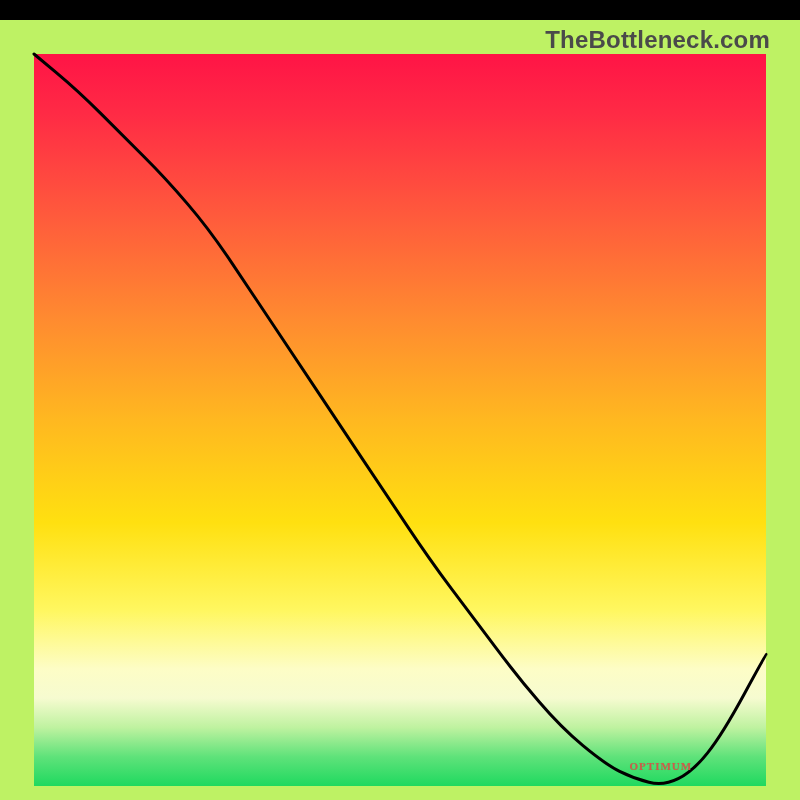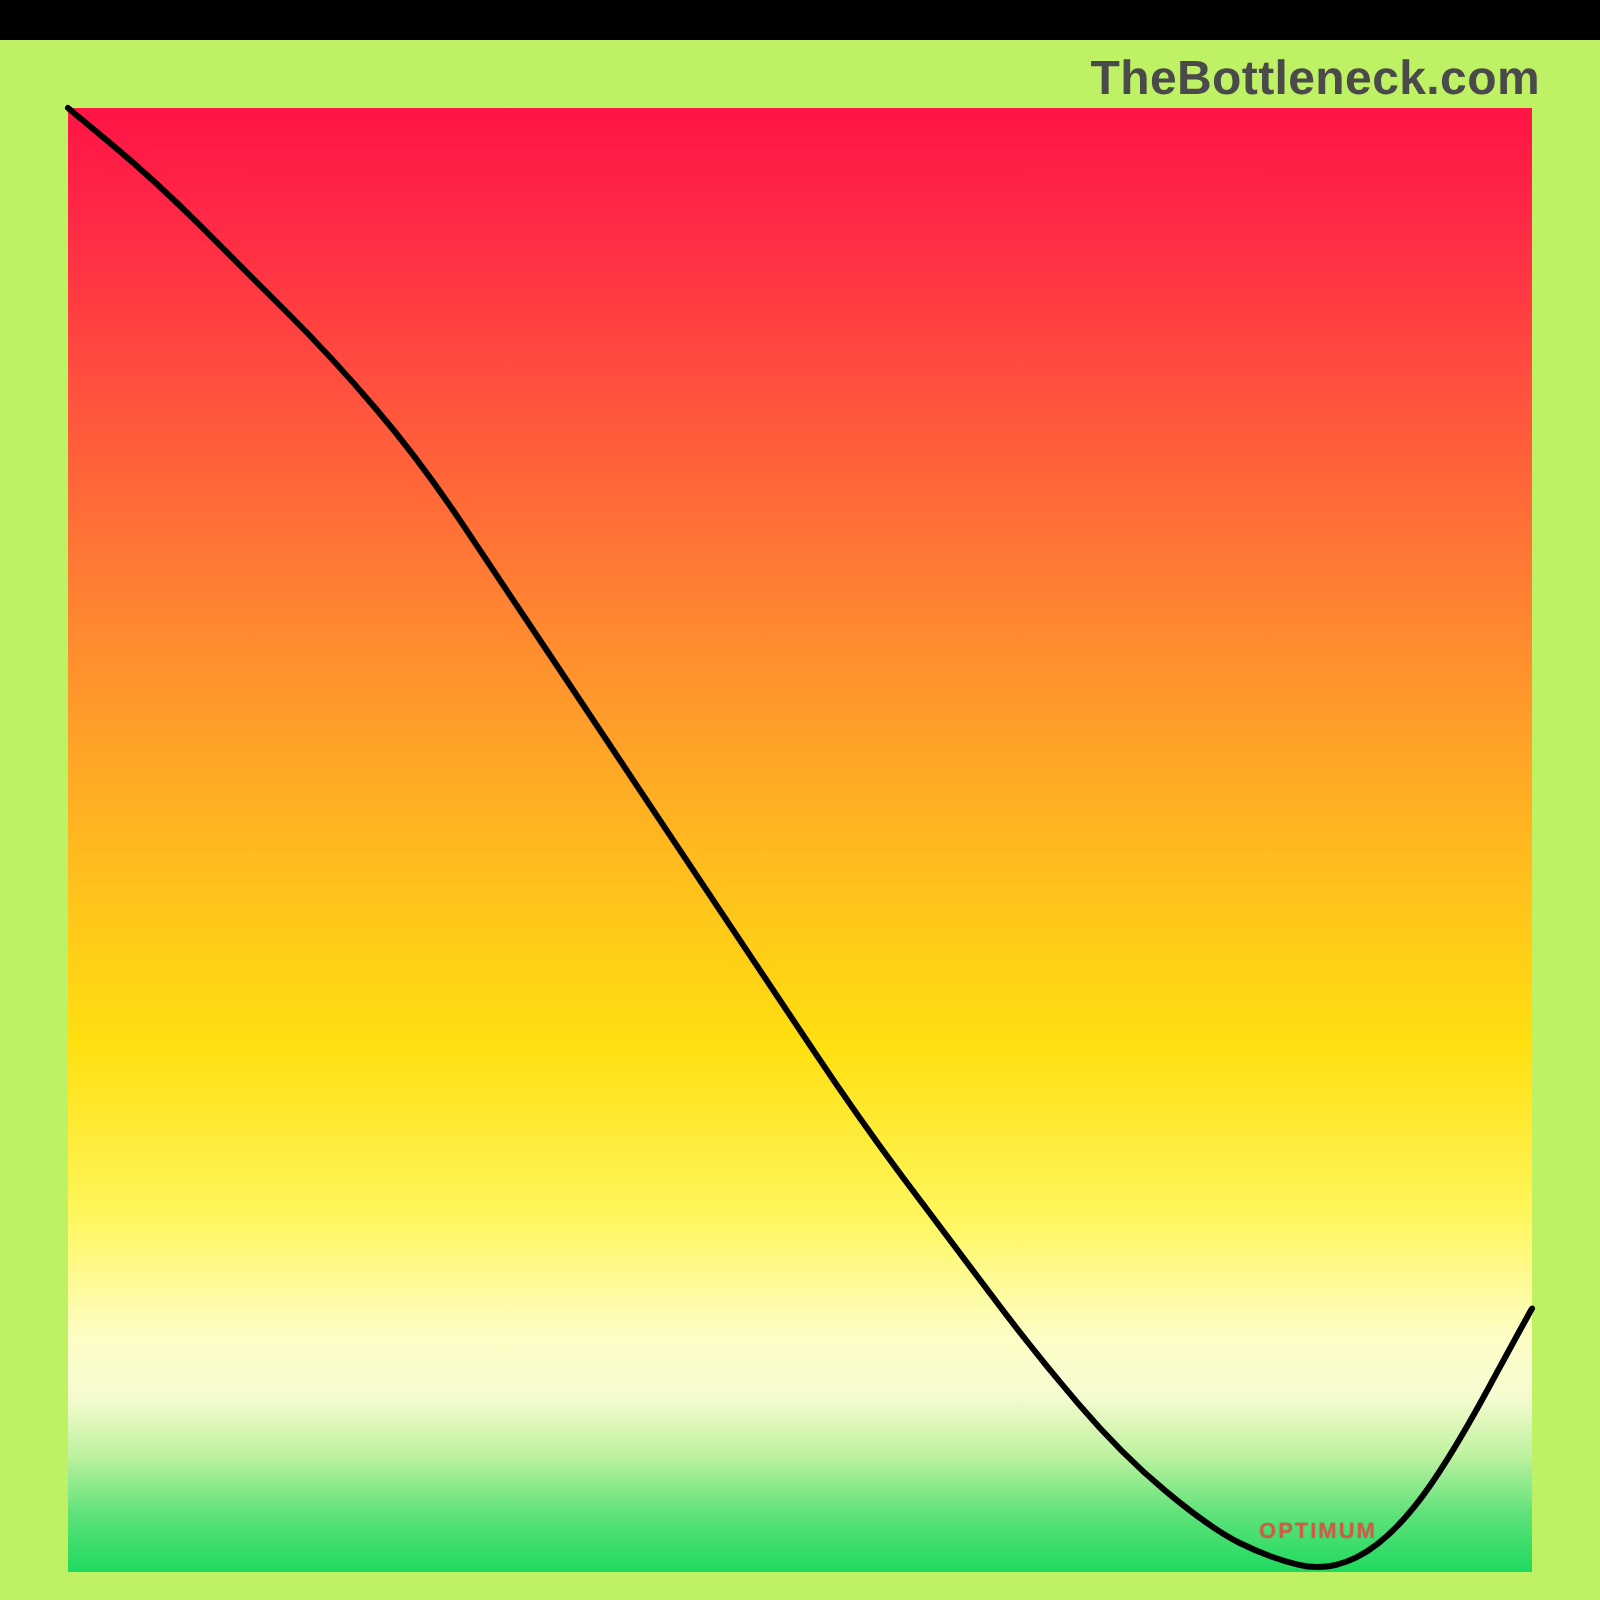--- a/index.html
+++ b/index.html
@@ -80,14 +80,14 @@
 <div class="frame">
 
   <div class="source-label">TheBottleneck.com</div>
 
   <div class="plot-area"></div>
 
   <svg class="overlay" viewBox="0 0 732 732">
     <path id="curve-path" class="curve" d="M 0.0 0.0 Q 0.0 0.0 22.0 18.3 Q 43.9 36.6 65.9 58.6 Q 87.8 80.5 109.8 102.5 Q 131.8 124.4 153.7 150.1 Q 175.7 175.7 197.6 208.6 Q 219.6 241.6 241.6 274.5 Q 263.5 307.4 285.5 340.4 Q 307.4 373.3 329.4 406.3 Q 351.4 439.2 373.3 472.1 Q 395.3 505.1 417.2 534.4 Q 439.2 563.6 461.2 592.9 Q 483.1 622.2 505.1 647.8 Q 527.0 673.4 549.0 691.7 Q 571.0 710.0 585.6 717.4 Q 600.2 724.7 614.9 728.3 Q 629.5 732.0 644.2 724.7 Q 658.8 717.4 673.4 699.1 Q 688.1 680.8 710.0 640.5 T 732.0 600.2"></path>
   </svg>
 
-  <div class="marker" id="min-marker" style="left: 629.52px; top: 740px;">OPTIMUM</div>
+  <div class="marker" id="min-marker" style="left: 629.52px; top: 740px; font-family: Liberation Serif, serif;">OPTIMUM</div>
 </div>
 
 </body></html>

